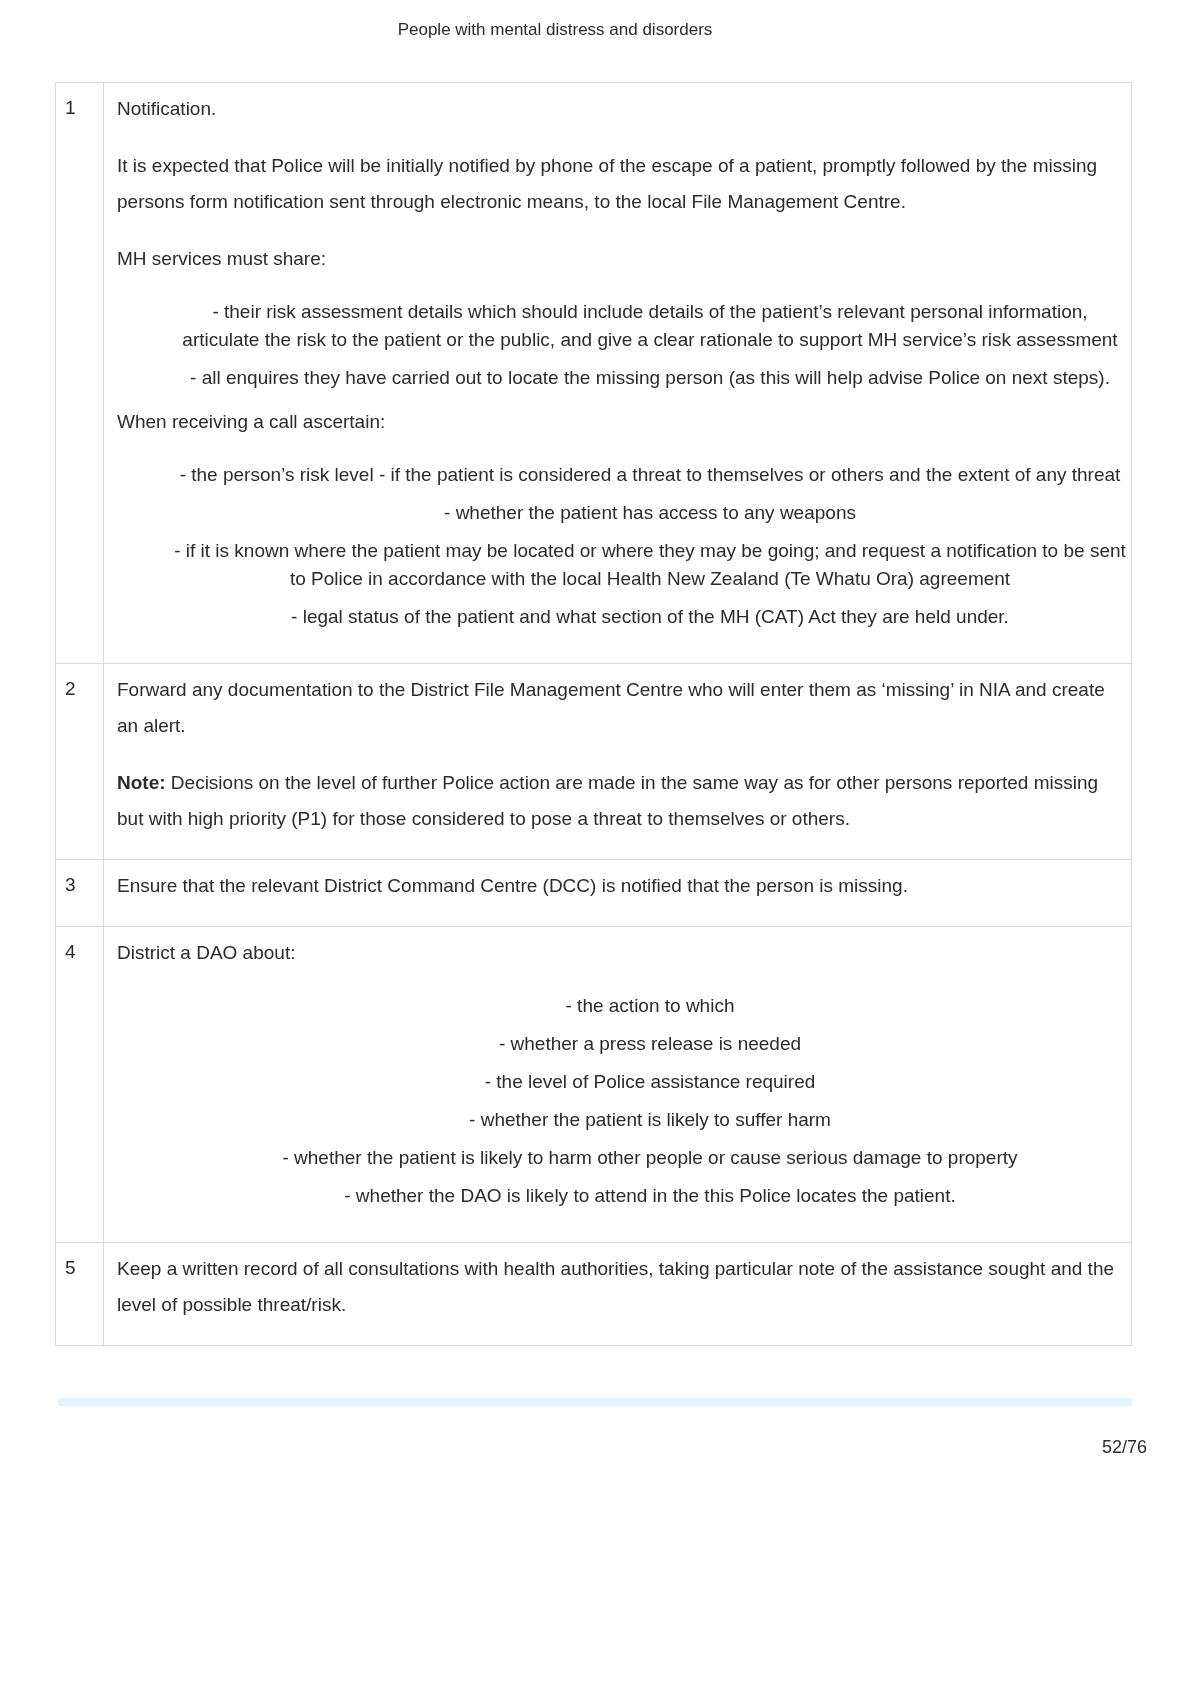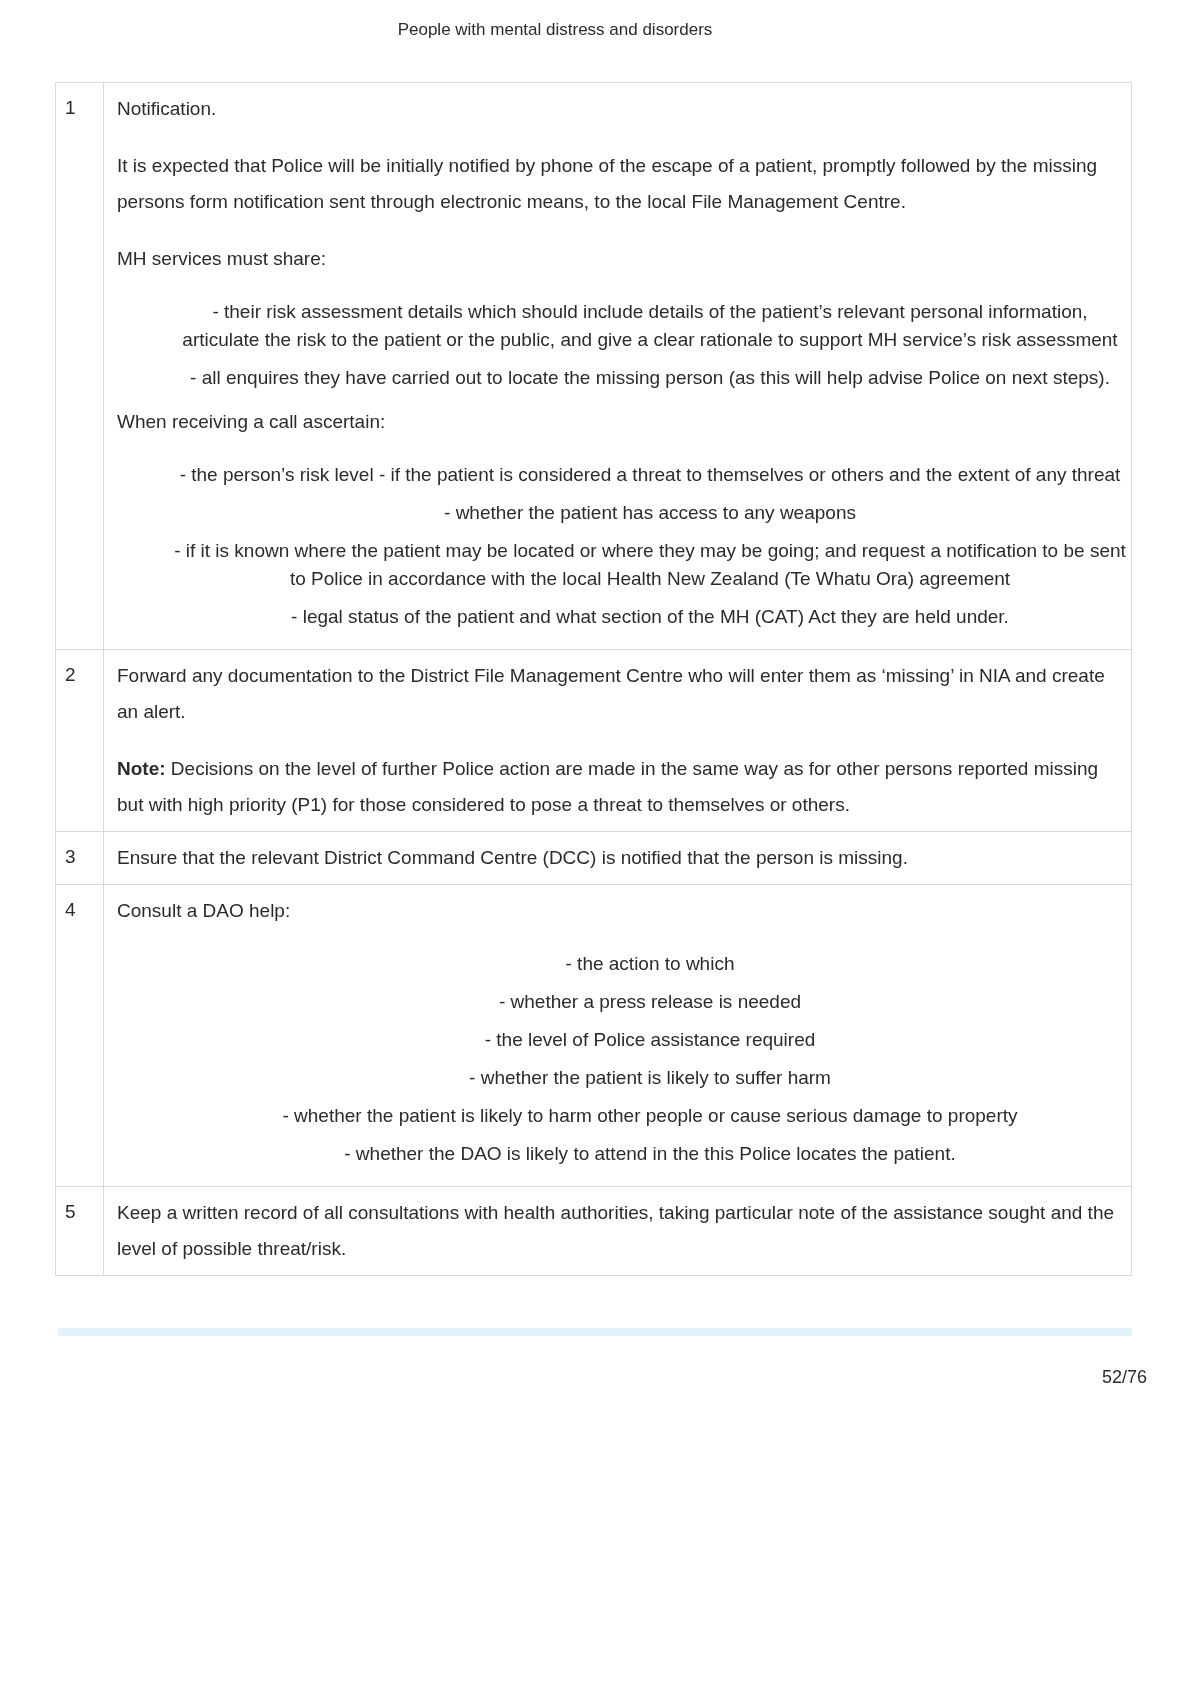--- a/index.html
+++ b/index.html
@@ -33,21 +33,21 @@
     border: 1px solid var(--border-color, #d9d9d9);
     vertical-align: top;
     font-size: 19px;
   }
   td.num {
     width: 48px;
     padding: 8px 4px 8px 9px;
     line-height: 34px;
   }
   td.content {
-    padding: 8px 4px 8px 13px;
+    padding: 8px 4px 22px 13px;
     line-height: 36px;
   }
   td.content p {
     margin: 0 0 21px 0;
   }
   td.content p:last-child {
     margin-bottom: 0;
   }
   .bullets {
     margin: 0 0 12px 0;
@@ -111,21 +111,21 @@
       </tr>
       <tr>
         <td class="num">3</td>
         <td class="content">
           <p>Ensure that the relevant District Command Centre (DCC) is notified that the person is missing.</p>
         </td>
       </tr>
       <tr>
         <td class="num">4</td>
         <td class="content">
-          <p>Consult a DAO help:</p>
+          <p>District a DAO about:</p>
           <div class="bullets">
             <div class="bullet">- the action to which</div>
             <div class="bullet">- whether a press release is needed</div>
             <div class="bullet">- the level of Police assistance required</div>
             <div class="bullet">- whether the patient is likely to suffer harm</div>
             <div class="bullet">- whether the patient is likely to harm other people or cause serious damage to property</div>
             <div class="bullet">- whether the DAO is likely to attend in the this Police locates the patient.</div>
           </div>
         </td>
       </tr>

